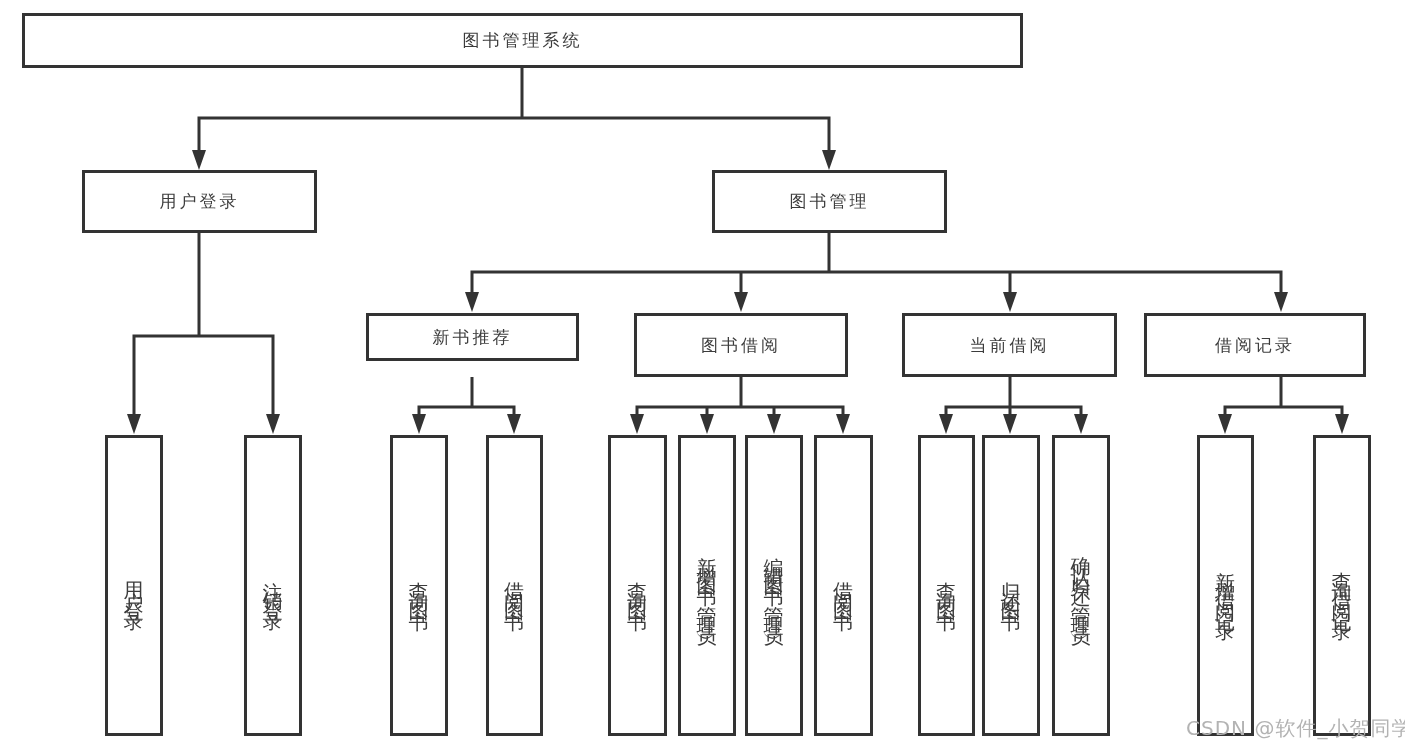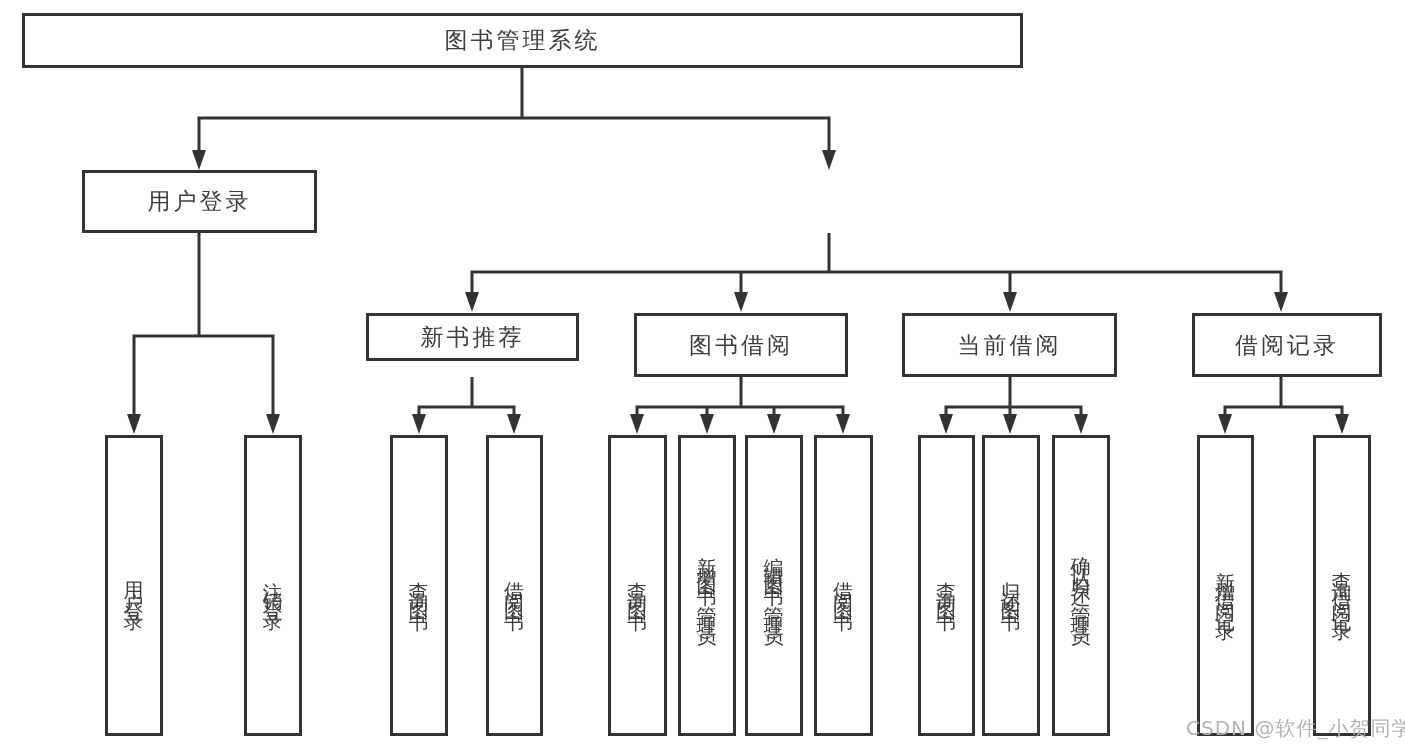--- a/index.html
+++ b/index.html
@@ -12,21 +12,21 @@
   .wires { position: absolute; left: 0; top: 0; }
   .node {
     position: absolute;
     background: #ffffff;
     border: 3px solid #333333;
     box-sizing: border-box;
     display: flex; align-items: center; justify-content: center;
     color: #3c3c3c;
   }
   .node.h span {
-    font-size: 23px; letter-spacing: 3px; white-space: nowrap;
+    font-size: 17px; letter-spacing: 3px; white-space: nowrap;
   }
   .node.v span {
     writing-mode: vertical-rl;
     text-orientation: mixed;
     font-size: 20px;
     letter-spacing: 10px;
     line-height: 1.1;
   }
   .watermark {
     position: absolute; left: 1186px; top: 715px;
@@ -72,31 +72,34 @@
     </g>
   </svg>
 
   <div class="node h" style="left:22px;top:13px;width:1001px;height:55px">
     <span>图书管理系统</span>
   </div>
 
   <div class="node h" style="left:82px;top:170px;width:235px;height:63px">
     <span>用户登录</span>
   </div>
+  <div class="node h" style="left:712px;top:170px;width:235px;height:63px">
+    <span>图书管理</span>
+  </div>
 
   <div class="node h" style="left:366px;top:313px;width:213px;height:48px">
     <span>新书推荐</span>
   </div>
   <div class="node h" style="left:902px;top:313px;width:215px;height:64px">
     <span>当前借阅</span>
   </div>
   <div class="node h" style="left:634px;top:313px;width:214px;height:64px">
     <span>图书借阅</span>
   </div>
-  <div class="node h" style="left:1192px;top:313px;width:190px;height:64px">
+  <div class="node h" style="left:1144px;top:313px;width:222px;height:64px">
     <span>借阅记录</span>
   </div>
 
   <div class="node v" style="left:105px;top:435px;width:58px;height:301px">
     <span>用户登录</span>
   </div>
   <div class="node v" style="left:244px;top:435px;width:58px;height:301px">
     <span>注销登录</span>
   </div>
 

